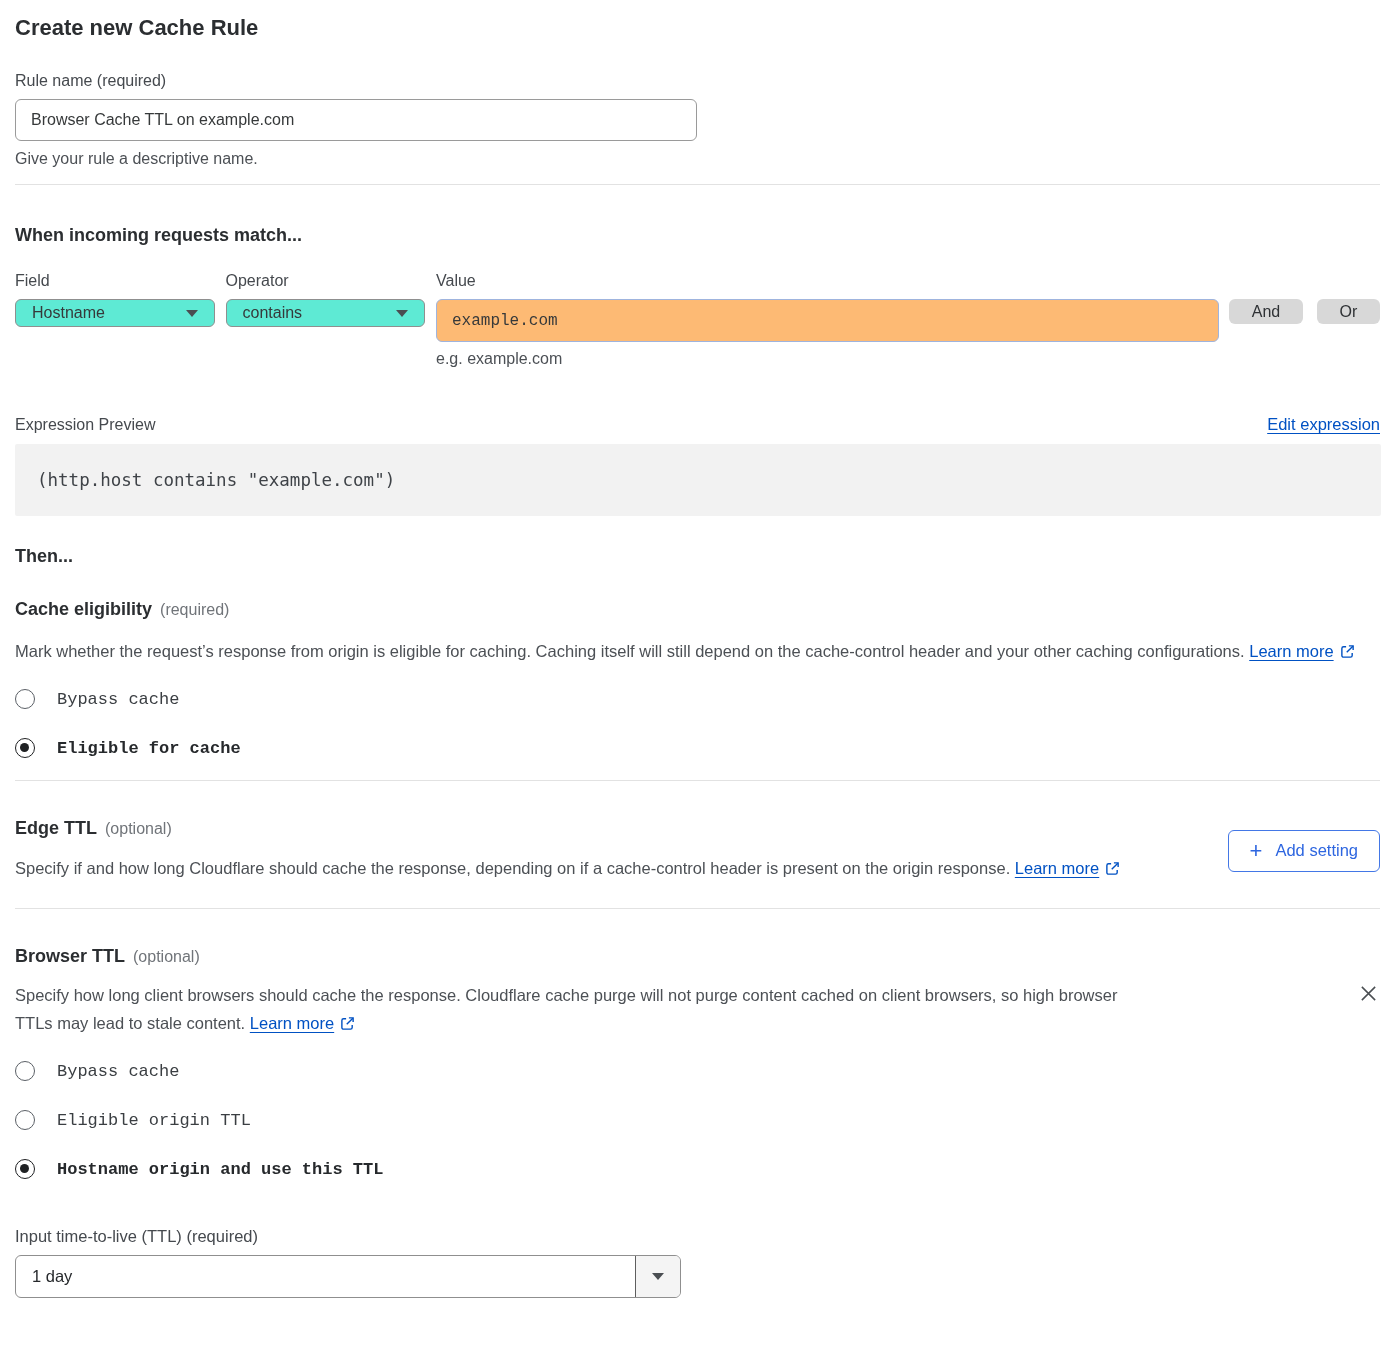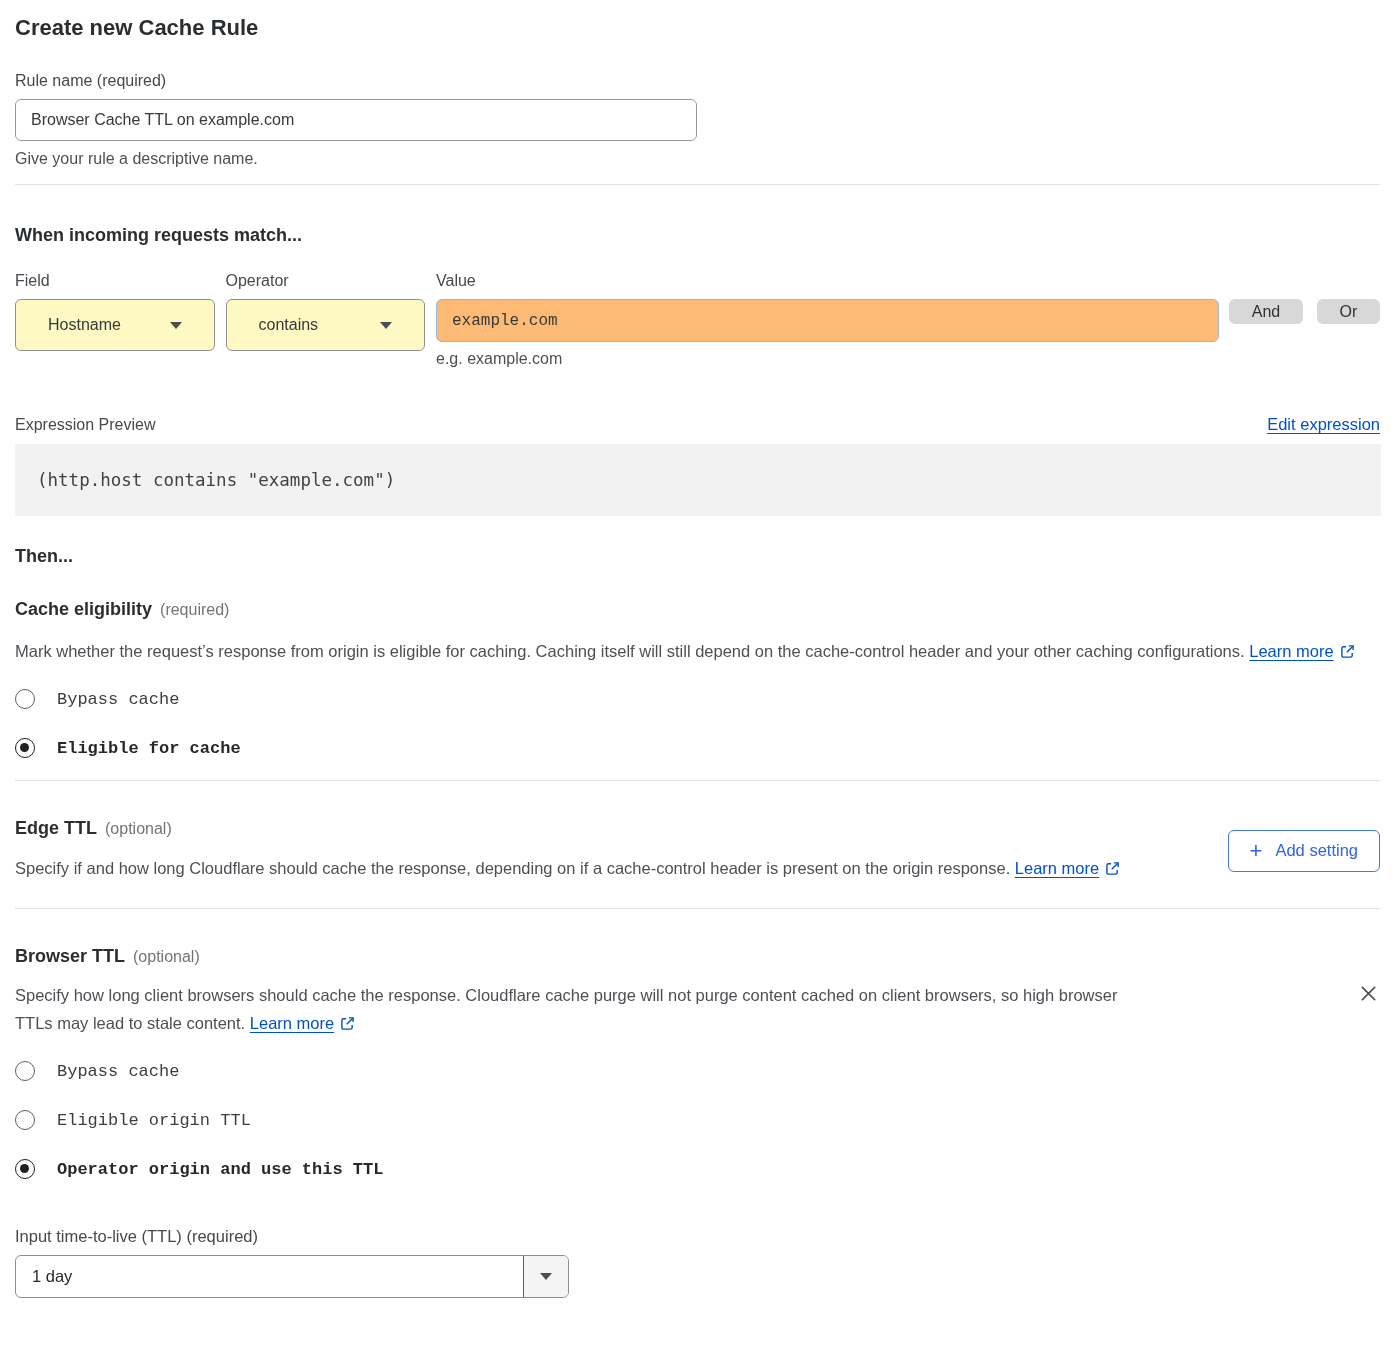--- a/index.html
+++ b/index.html
@@ -27,23 +27,23 @@
     display:block; width:682px; height:42px; border:1px solid #9a9a9a; border-radius:6px;
     font-family:"Liberation Sans", sans-serif; font-size:16px; color:#36393a;
     padding:0 15px; background:#fff; outline:none;
   }
   .divider { border:none; border-top:1px solid #e2e2e2; margin:0; width:1365px; }
 
   
   .match-row { display:flex; align-items:flex-start; }
   .col-label { font-size:16px; line-height:19px; color:#45494e; margin-bottom:9px; }
   .select {
-    height:52px; border:1px solid #8f8f8f; border-radius:6px; background:#fef9c3;
+    height:28px; border:1px solid #8f8f8f; border-radius:6px; background:#5eead4;
     display:flex; align-items:center; justify-content:space-between;
-    padding:0 32px; font-size:16px; color:#36393a; cursor:pointer;
+    padding:0 16px; font-size:16px; color:#36393a; cursor:pointer;
   }
   .tri { width:0; height:0; border-left:6px solid transparent; border-right:6px solid transparent; border-top:7px solid #4a4e52; }
   .value-input {
     display:block; width:783px; height:43px; border:1px solid #9fb4de; border-radius:6px;
     background:#fdba74; font-family:Liberation Mono, monospace; font-size:16px; color:#36393a;
     padding:0 15px; outline:none;
   }
   .gray-btn {
     height:25px; border:none; border-radius:6px; background:#d8d8d8; color:#2f3235;
     font-family:"Liberation Sans", sans-serif; font-size:16px; cursor:pointer;
@@ -75,21 +75,21 @@
   .add-setting-btn {
     display:flex; align-items:center; gap:13px; height:42px; padding:0 21px;
     background:#fff; border:1px solid #4377e6; border-radius:6px; color:#2e66e0;
     font-family:"Liberation Sans", sans-serif; font-size:16.5px; cursor:pointer; white-space:nowrap;
   }
   .plus-icon { font-size:22px; font-weight:400; line-height:1; color:#2e66e0; }
   .close-btn { background:none; border:none; padding:2px; cursor:pointer; line-height:0; margin-top:2px; }
 
   
   .ttl-select {
-    margin-top:9px; width:554px; height:43px; border:1px solid #8f8f8f; border-radius:6px;
+    margin-top:9px; width:666px; height:43px; border:1px solid #8f8f8f; border-radius:6px;
     display:flex; align-items:stretch; overflow:hidden; background:#fff; cursor:pointer;
   }
   .ttl-select .value { flex:1; display:flex; align-items:center; padding-left:16px; font-size:16.5px; color:#26292c; }
   .ttl-select .arrow-seg {
     flex:0 0 45px; border-left:1px solid #5e5e5e; background:#f4f4f4;
     display:flex; align-items:center; justify-content:center;
   }
 </style>
 </head>
 <body>
@@ -208,21 +208,21 @@
     <div class="radio-row">
       <span class="radio"></span>
       <span class="radio-label">Bypass cache</span>
     </div>
     <div class="radio-row">
       <span class="radio"></span>
       <span class="radio-label">Eligible origin TTL</span>
     </div>
     <div class="radio-row">
       <span class="radio checked"></span>
-      <span class="radio-label bold">Operator origin and use this TTL</span>
+      <span class="radio-label bold">Hostname origin and use this TTL</span>
     </div>
   </div>
 
   <div class="label" style="margin-top:48px; font-size:16.5px;">Input time-to-live (TTL) (required)</div>
   <div class="ttl-select">
     <span class="value">1 day</span>
     <span class="arrow-seg">
       <span class="tri"></span>
     </span>
   </div>

